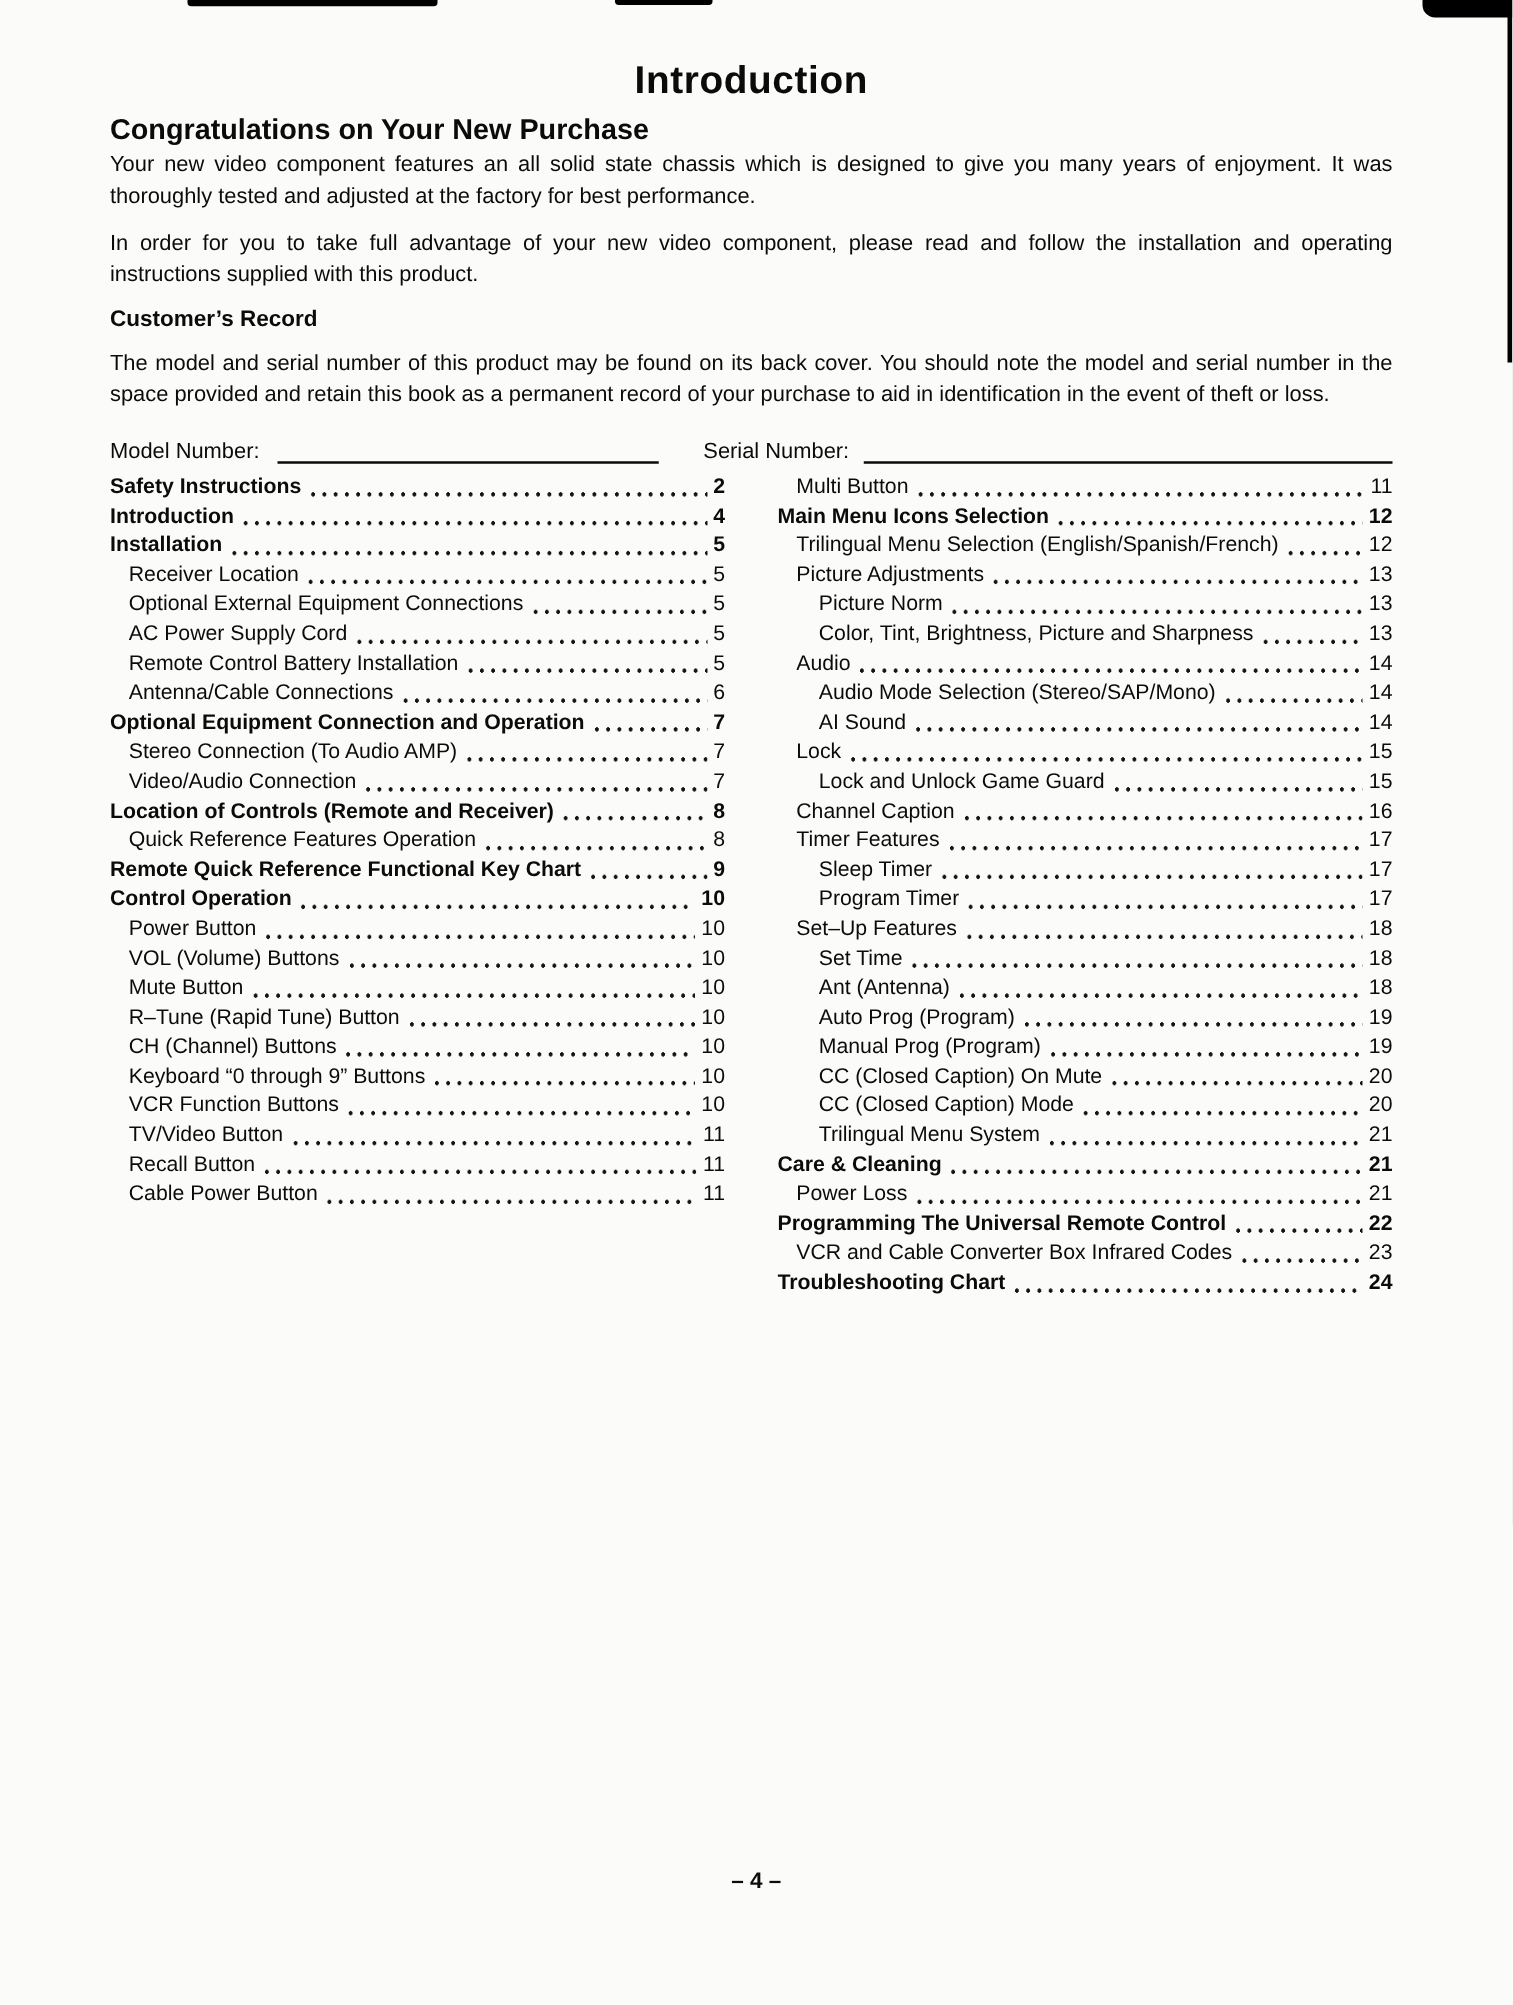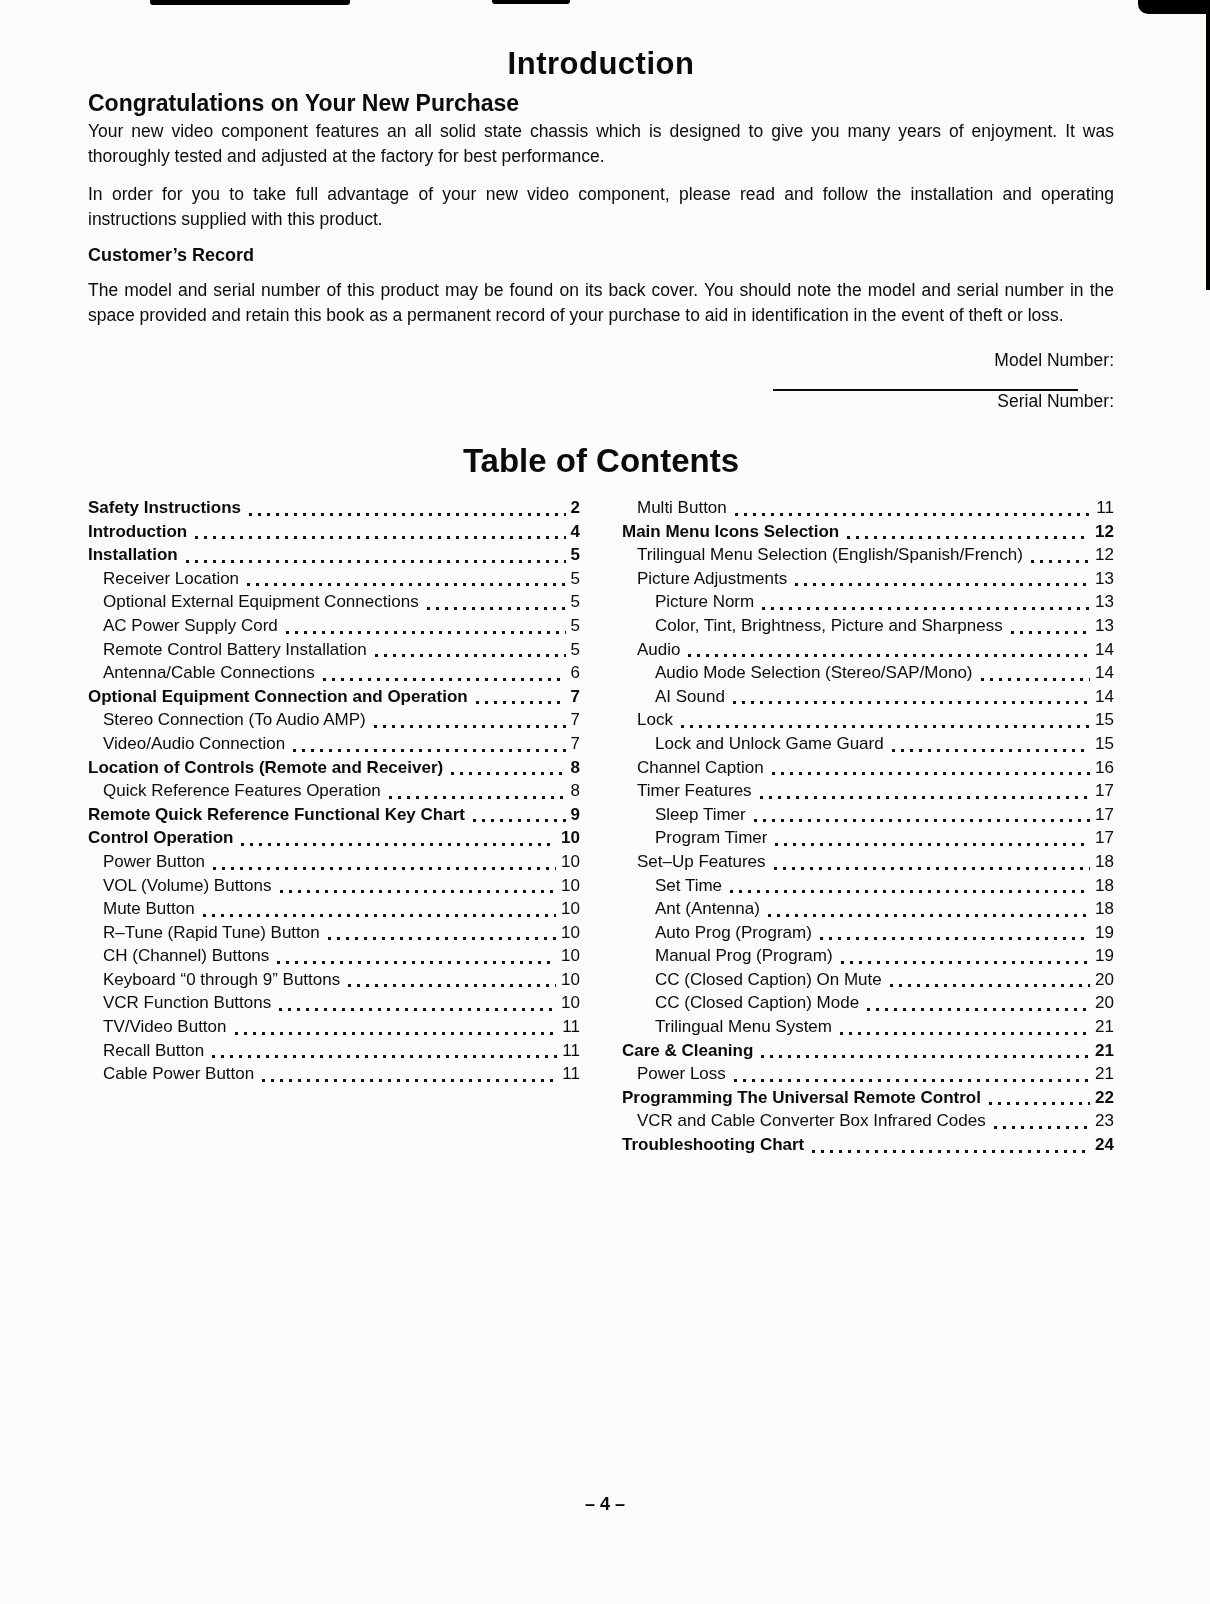--- a/index.html
+++ b/index.html
@@ -52,21 +52,20 @@
     font-size: 18px;
     font-weight: bold;
     margin: 4px 0 12px 0;
   }
 
   .record-line {
     display: flex;
     align-items: flex-end;
     font-size: 17.5px;
     margin: 22px 0 6px 0;
-    flex-direction: column;
   }
   .record-label { white-space: nowrap; }
   .record-underline {
     border-bottom: 2px solid #0b0b0b;
     height: 20px;
   }
   .u-model { width: 305px; margin-left: 14px; margin-right: 36px; }
   .u-serial { flex: 1; margin-left: 12px; }
 
   .toc-title {
@@ -137,21 +136,20 @@
 
     <p class="body-text">The model and serial number of this product may be found on its back cover. You should note the model and serial number in the space provided and retain this book as a permanent record of your purchase to aid in identification in the event of theft or loss.</p>
 
     <div class="record-line">
       <span class="record-label">Model Number:</span>
       <span class="record-underline u-model"></span>
       <span class="record-label">Serial Number:</span>
       <span class="record-underline u-serial"></span>
     </div>
 
-    <div class="toc-title">Table of Contents</div>
 
     <div class="toc-columns">
       <div class="toc-col" id="toc-left">
           <div class="toc-entry indent-0 bold">
             <span class="toc-label">Safety Instructions</span>
             <span class="toc-dots"></span>
             <span class="toc-page">2</span>
           </div>
           <div class="toc-entry indent-0 bold">
             <span class="toc-label">Introduction</span>

